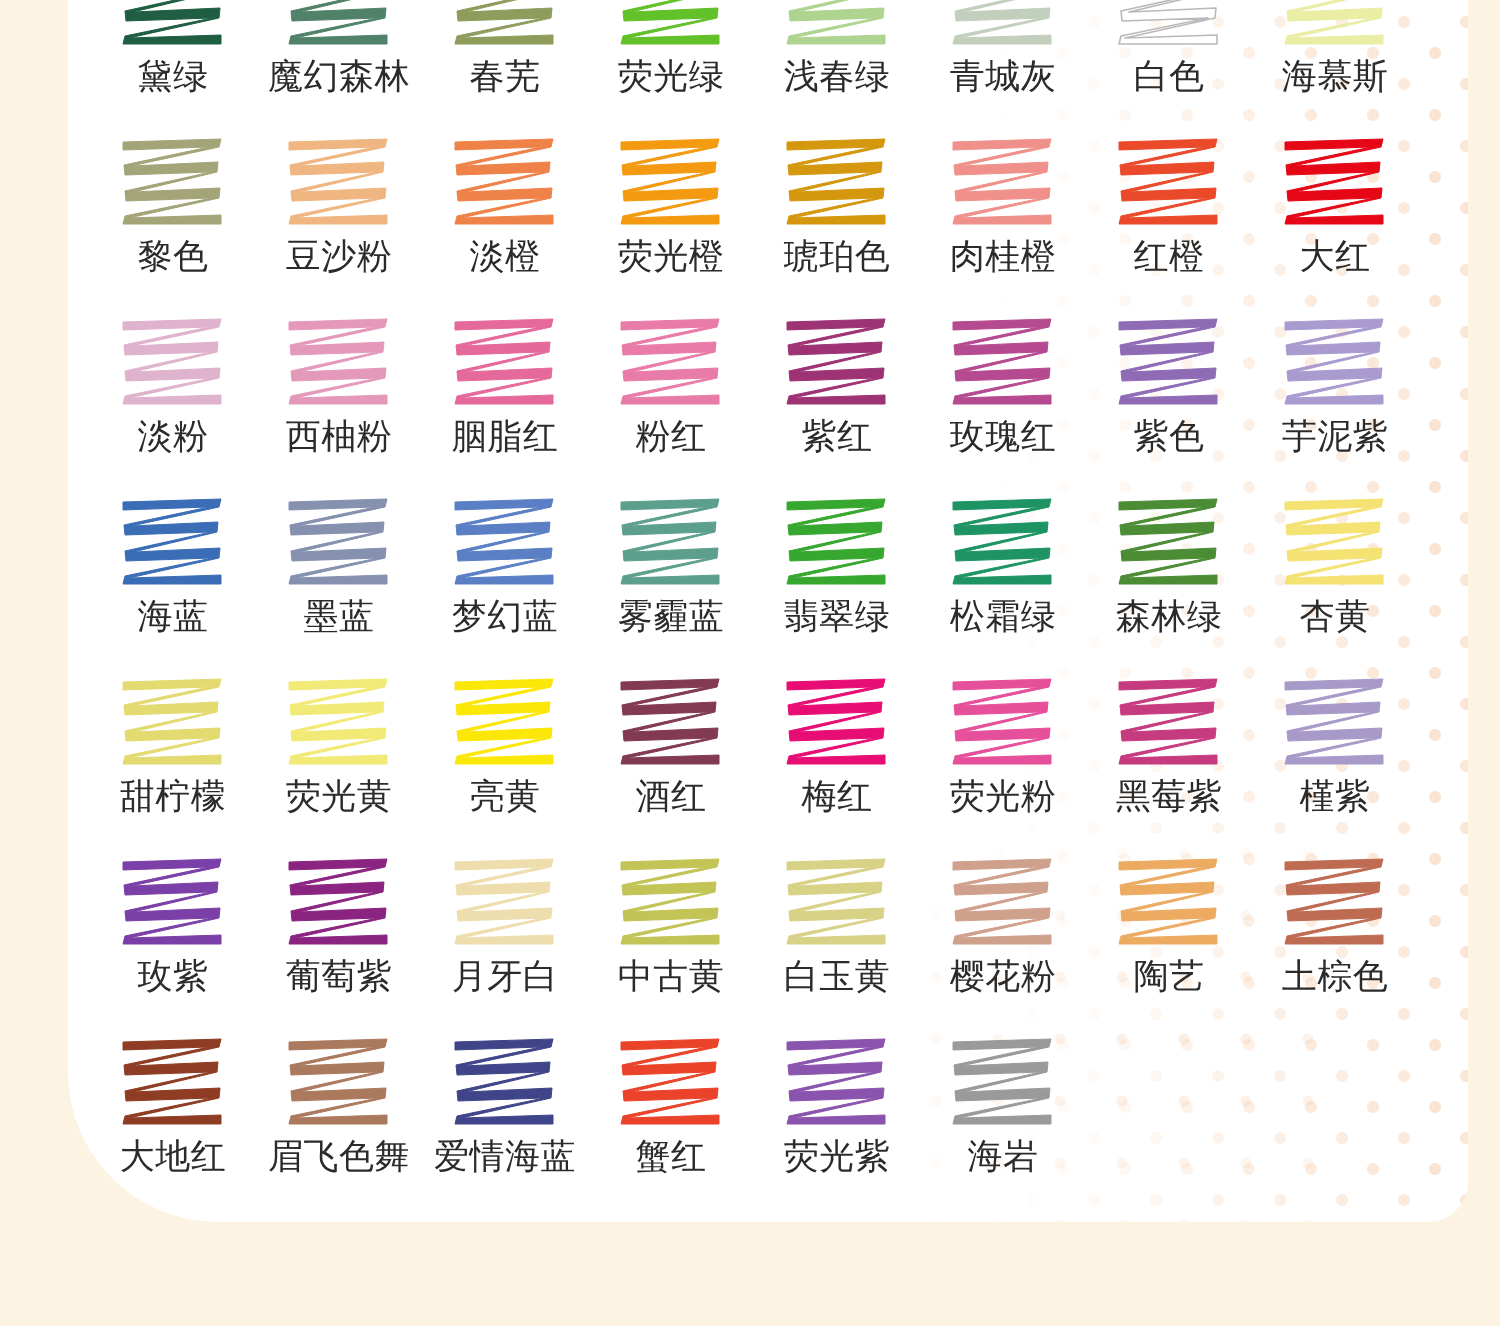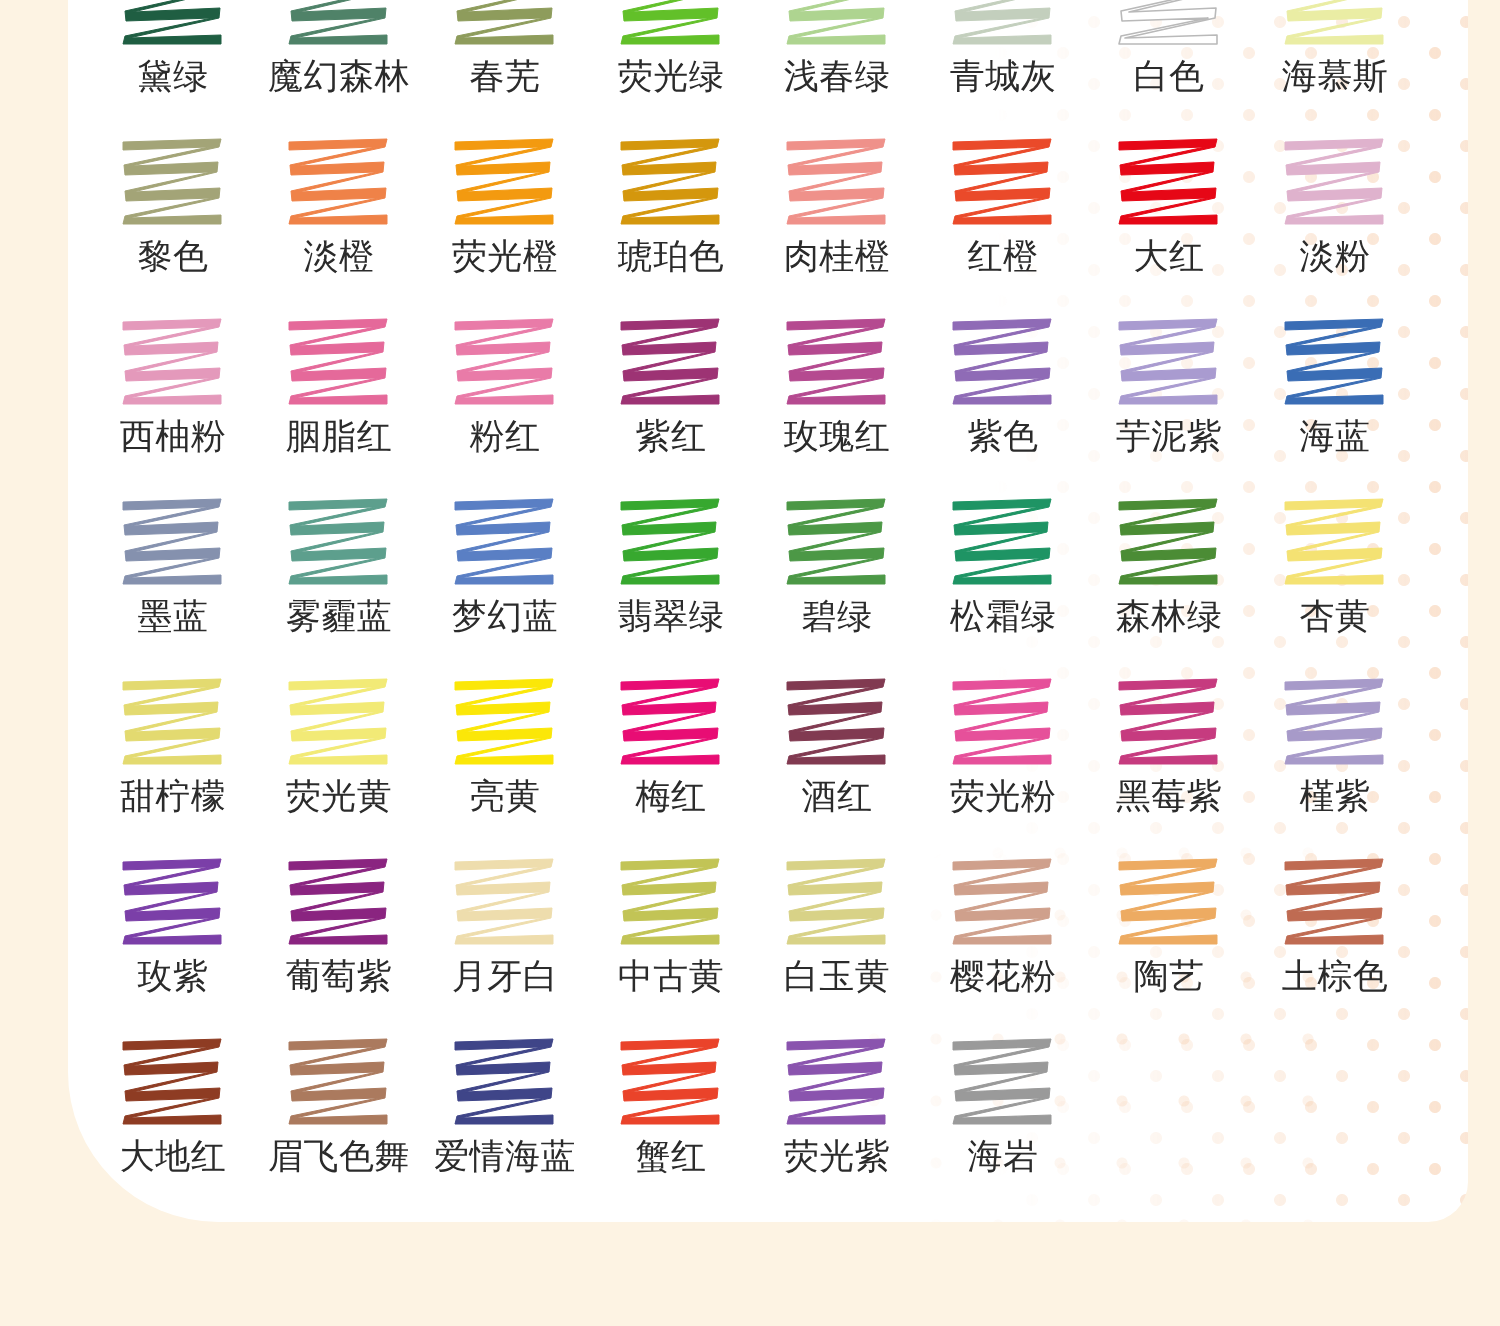--- a/index.html
+++ b/index.html
@@ -159,20 +159,28 @@
         <div class="swatch">
           <svg viewBox="0 0 112 96" preserveAspectRatio="none">
             <path d="M6,10 L104,7 L102,15 L14,34 L101,30 L100,40 L16,60 L103,56 L102,66 L12,86 L104,83 L104,92 L6,92 L8,84 L95,66 L9,69 L8,59 L94,40 L8,43 L7,33 L92,15 L6,18 Z" fill="#a3a477" stroke="#a3a477" stroke-width="1" stroke-linejoin="round"></path>
           </svg>
         </div>
         <div class="cname">黎色</div>
       </div>
       <div class="cell">
         <div class="swatch">
           <svg viewBox="0 0 112 96" preserveAspectRatio="none">
+            <path d="M6,10 L104,7 L102,15 L14,34 L101,30 L100,40 L16,60 L103,56 L102,66 L12,86 L104,83 L104,92 L6,92 L8,84 L95,66 L9,69 L8,59 L94,40 L8,43 L7,33 L92,15 L6,18 Z" fill="#f0b681" stroke="#f0b681" stroke-width="1" stroke-linejoin="round"></path>
+          </svg>
+        </div>
+        <div class="cname">豆沙粉</div>
+      </div>
+      <div class="cell">
+        <div class="swatch">
+          <svg viewBox="0 0 112 96" preserveAspectRatio="none">
             <path d="M6,10 L104,7 L102,15 L14,34 L101,30 L100,40 L16,60 L103,56 L102,66 L12,86 L104,83 L104,92 L6,92 L8,84 L95,66 L9,69 L8,59 L94,40 L8,43 L7,33 L92,15 L6,18 Z" fill="#ef8248" stroke="#ef8248" stroke-width="1" stroke-linejoin="round"></path>
           </svg>
         </div>
         <div class="cname">淡橙</div>
       </div>
       <div class="cell">
         <div class="swatch">
           <svg viewBox="0 0 112 96" preserveAspectRatio="none">
             <path d="M6,10 L104,7 L102,15 L14,34 L101,30 L100,40 L16,60 L103,56 L102,66 L12,86 L104,83 L104,92 L6,92 L8,84 L95,66 L9,69 L8,59 L94,40 L8,43 L7,33 L92,15 L6,18 Z" fill="#f39a10" stroke="#f39a10" stroke-width="1" stroke-linejoin="round"></path>
           </svg>
@@ -287,52 +295,44 @@
         <div class="swatch">
           <svg viewBox="0 0 112 96" preserveAspectRatio="none">
             <path d="M6,10 L104,7 L102,15 L14,34 L101,30 L100,40 L16,60 L103,56 L102,66 L12,86 L104,83 L104,92 L6,92 L8,84 L95,66 L9,69 L8,59 L94,40 L8,43 L7,33 L92,15 L6,18 Z" fill="#8591ae" stroke="#8591ae" stroke-width="1" stroke-linejoin="round"></path>
           </svg>
         </div>
         <div class="cname">墨蓝</div>
       </div>
       <div class="cell">
         <div class="swatch">
           <svg viewBox="0 0 112 96" preserveAspectRatio="none">
+            <path d="M6,10 L104,7 L102,15 L14,34 L101,30 L100,40 L16,60 L103,56 L102,66 L12,86 L104,83 L104,92 L6,92 L8,84 L95,66 L9,69 L8,59 L94,40 L8,43 L7,33 L92,15 L6,18 Z" fill="#5a7fc4" stroke="#5a7fc4" stroke-width="1" stroke-linejoin="round"></path>
+          </svg>
+        </div>
+        <div class="cname">梦幻蓝</div>
+      </div>
+      <div class="cell">
+        <div class="swatch">
+          <svg viewBox="0 0 112 96" preserveAspectRatio="none">
             <path d="M6,10 L104,7 L102,15 L14,34 L101,30 L100,40 L16,60 L103,56 L102,66 L12,86 L104,83 L104,92 L6,92 L8,84 L95,66 L9,69 L8,59 L94,40 L8,43 L7,33 L92,15 L6,18 Z" fill="#5d9f8d" stroke="#5d9f8d" stroke-width="1" stroke-linejoin="round"></path>
           </svg>
         </div>
         <div class="cname">雾霾蓝</div>
       </div>
       <div class="cell">
         <div class="swatch">
           <svg viewBox="0 0 112 96" preserveAspectRatio="none">
-            <path d="M6,10 L104,7 L102,15 L14,34 L101,30 L100,40 L16,60 L103,56 L102,66 L12,86 L104,83 L104,92 L6,92 L8,84 L95,66 L9,69 L8,59 L94,40 L8,43 L7,33 L92,15 L6,18 Z" fill="#5a7fc4" stroke="#5a7fc4" stroke-width="1" stroke-linejoin="round"></path>
-          </svg>
-        </div>
-        <div class="cname">梦幻蓝</div>
-      </div>
-      <div class="cell">
-        <div class="swatch">
-          <svg viewBox="0 0 112 96" preserveAspectRatio="none">
             <path d="M6,10 L104,7 L102,15 L14,34 L101,30 L100,40 L16,60 L103,56 L102,66 L12,86 L104,83 L104,92 L6,92 L8,84 L95,66 L9,69 L8,59 L94,40 L8,43 L7,33 L92,15 L6,18 Z" fill="#37a82f" stroke="#37a82f" stroke-width="1" stroke-linejoin="round"></path>
           </svg>
         </div>
         <div class="cname">翡翠绿</div>
       </div>
       <div class="cell">
         <div class="swatch">
           <svg viewBox="0 0 112 96" preserveAspectRatio="none">
-            <path d="M6,10 L104,7 L102,15 L14,34 L101,30 L100,40 L16,60 L103,56 L102,66 L12,86 L104,83 L104,92 L6,92 L8,84 L95,66 L9,69 L8,59 L94,40 L8,43 L7,33 L92,15 L6,18 Z" fill="#4c9846" stroke="#4c9846" stroke-width="1" stroke-linejoin="round"></path>
-          </svg>
-        </div>
-        <div class="cname">碧绿</div>
-      </div>
-      <div class="cell">
-        <div class="swatch">
-          <svg viewBox="0 0 112 96" preserveAspectRatio="none">
             <path d="M6,10 L104,7 L102,15 L14,34 L101,30 L100,40 L16,60 L103,56 L102,66 L12,86 L104,83 L104,92 L6,92 L8,84 L95,66 L9,69 L8,59 L94,40 L8,43 L7,33 L92,15 L6,18 Z" fill="#1e9464" stroke="#1e9464" stroke-width="1" stroke-linejoin="round"></path>
           </svg>
         </div>
         <div class="cname">松霜绿</div>
       </div>
       <div class="cell">
         <div class="swatch">
           <svg viewBox="0 0 112 96" preserveAspectRatio="none">
             <path d="M6,10 L104,7 L102,15 L14,34 L101,30 L100,40 L16,60 L103,56 L102,66 L12,86 L104,83 L104,92 L6,92 L8,84 L95,66 L9,69 L8,59 L94,40 L8,43 L7,33 L92,15 L6,18 Z" fill="#4b8c35" stroke="#4b8c35" stroke-width="1" stroke-linejoin="round"></path>
           </svg>
@@ -367,32 +367,32 @@
         <div class="swatch">
           <svg viewBox="0 0 112 96" preserveAspectRatio="none">
             <path d="M6,10 L104,7 L102,15 L14,34 L101,30 L100,40 L16,60 L103,56 L102,66 L12,86 L104,83 L104,92 L6,92 L8,84 L95,66 L9,69 L8,59 L94,40 L8,43 L7,33 L92,15 L6,18 Z" fill="#fbe708" stroke="#fbe708" stroke-width="1" stroke-linejoin="round"></path>
           </svg>
         </div>
         <div class="cname">亮黄</div>
       </div>
       <div class="cell">
         <div class="swatch">
           <svg viewBox="0 0 112 96" preserveAspectRatio="none">
+            <path d="M6,10 L104,7 L102,15 L14,34 L101,30 L100,40 L16,60 L103,56 L102,66 L12,86 L104,83 L104,92 L6,92 L8,84 L95,66 L9,69 L8,59 L94,40 L8,43 L7,33 L92,15 L6,18 Z" fill="#813a51" stroke="#813a51" stroke-width="1" stroke-linejoin="round"></path>
+          </svg>
+        </div>
+        <div class="cname">酒红</div>
+      </div>
+      <div class="cell">
+        <div class="swatch">
+          <svg viewBox="0 0 112 96" preserveAspectRatio="none">
             <path d="M6,10 L104,7 L102,15 L14,34 L101,30 L100,40 L16,60 L103,56 L102,66 L12,86 L104,83 L104,92 L6,92 L8,84 L95,66 L9,69 L8,59 L94,40 L8,43 L7,33 L92,15 L6,18 Z" fill="#e80d74" stroke="#e80d74" stroke-width="1" stroke-linejoin="round"></path>
           </svg>
         </div>
         <div class="cname">梅红</div>
-      </div>
-      <div class="cell">
-        <div class="swatch">
-          <svg viewBox="0 0 112 96" preserveAspectRatio="none">
-            <path d="M6,10 L104,7 L102,15 L14,34 L101,30 L100,40 L16,60 L103,56 L102,66 L12,86 L104,83 L104,92 L6,92 L8,84 L95,66 L9,69 L8,59 L94,40 L8,43 L7,33 L92,15 L6,18 Z" fill="#813a51" stroke="#813a51" stroke-width="1" stroke-linejoin="round"></path>
-          </svg>
-        </div>
-        <div class="cname">酒红</div>
       </div>
       <div class="cell">
         <div class="swatch">
           <svg viewBox="0 0 112 96" preserveAspectRatio="none">
             <path d="M6,10 L104,7 L102,15 L14,34 L101,30 L100,40 L16,60 L103,56 L102,66 L12,86 L104,83 L104,92 L6,92 L8,84 L95,66 L9,69 L8,59 L94,40 L8,43 L7,33 L92,15 L6,18 Z" fill="#e6509a" stroke="#e6509a" stroke-width="1" stroke-linejoin="round"></path>
           </svg>
         </div>
         <div class="cname">荧光粉</div>
       </div>
       <div class="cell">

